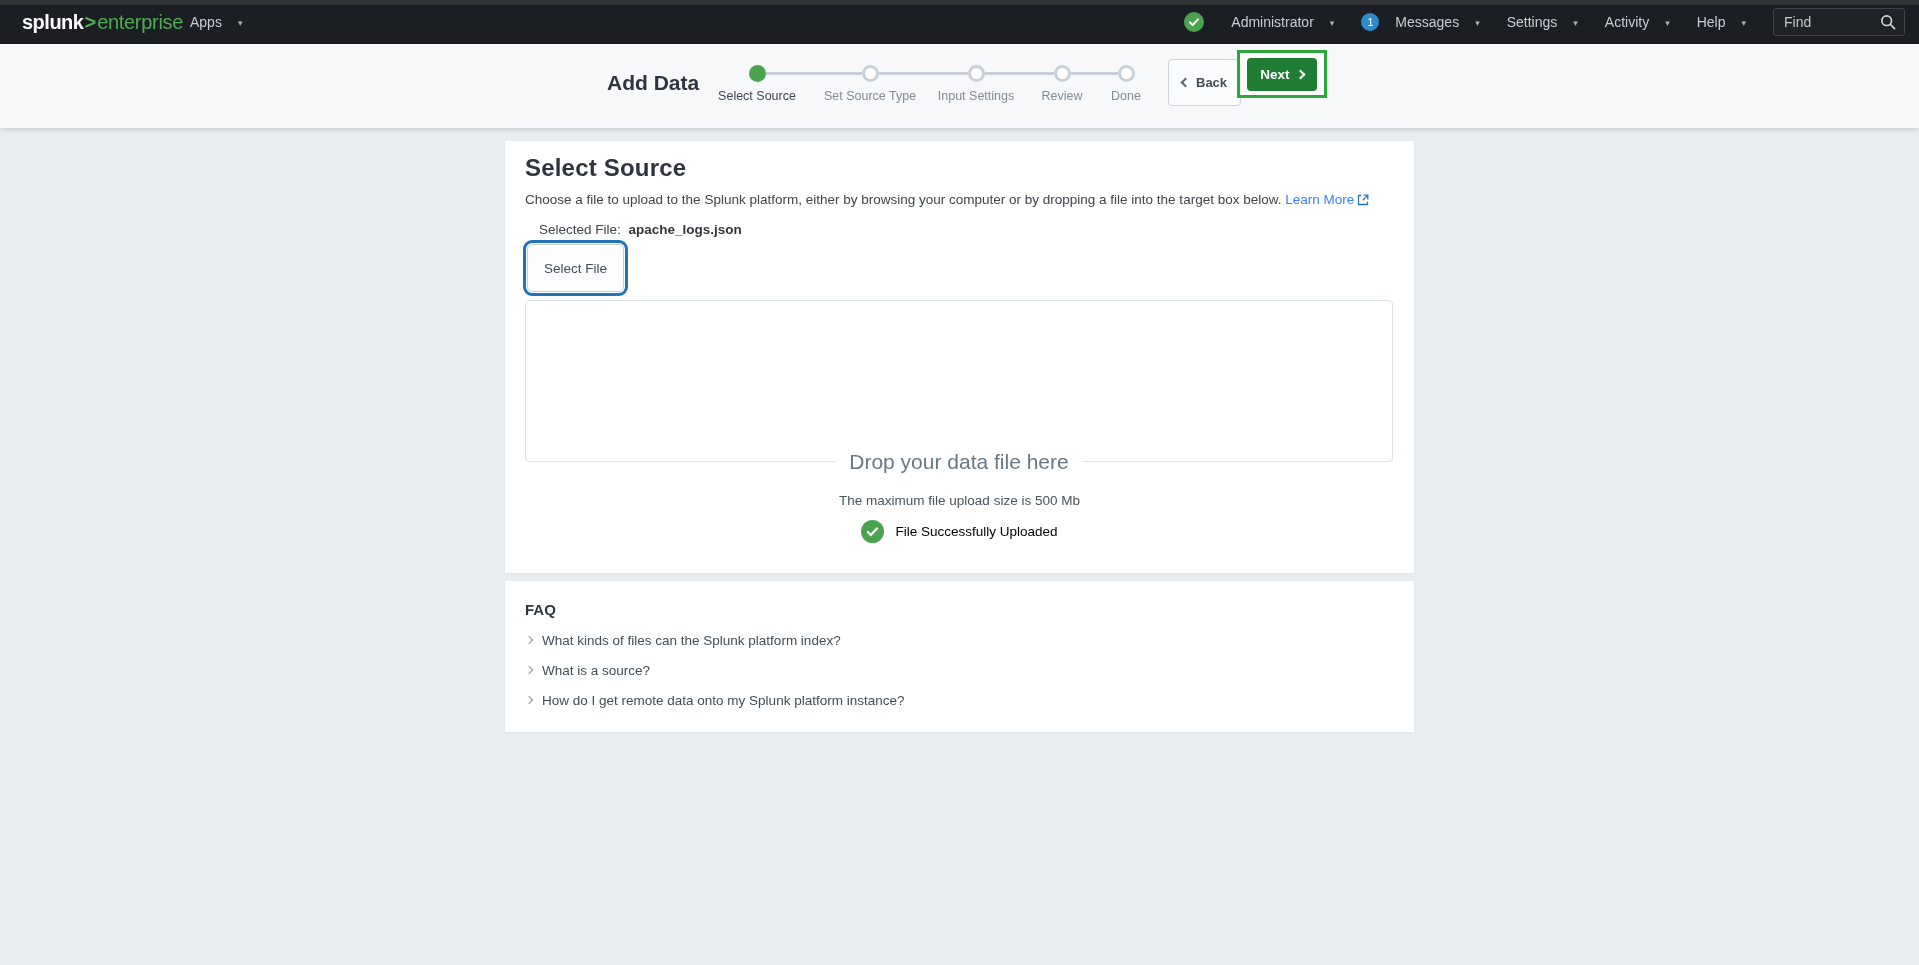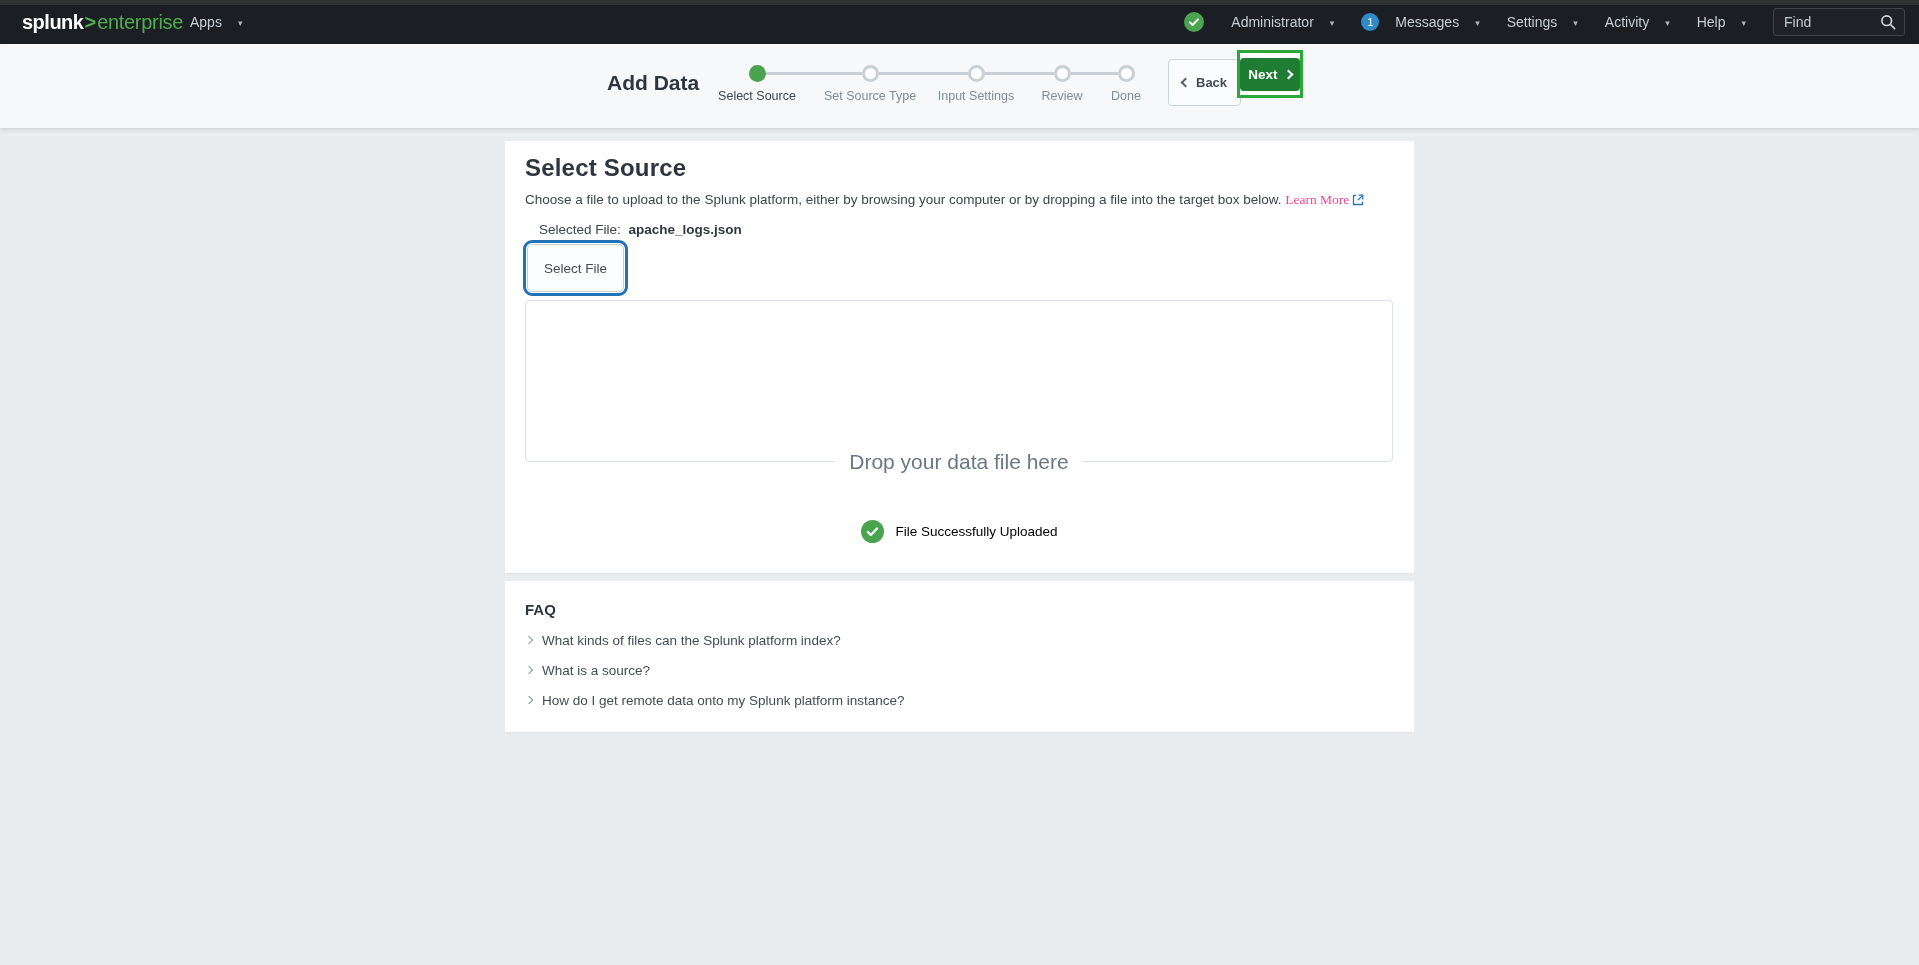--- a/index.html
+++ b/index.html
@@ -59,21 +59,21 @@
     font-size:12.5px; white-space:nowrap; color:#828c94;
   }
   .step-label.current { color:#3f464e; }
   .btn-back {
     position:absolute; left:1168px; top:15px; height:47px; padding:0 13px;
     background:#fbfcfd; border:1px solid #ccd3d9; border-radius:4px;
     font-size:13px; color:#434b53; display:flex; align-items:center; gap:7px; cursor:pointer;
     font-family:"Liberation Sans", sans-serif; font-weight:bold;
   }
   .next-frame {
-    position:absolute; left:1237px; top:6px; width:66px; height:48px;
+    position:absolute; left:1237px; top:6px; width:90px; height:48px;
     border:3px solid #2ca83b; background:#ffffff;
     display:flex; align-items:center; justify-content:center;
   }
   .btn-next {
     width:70px; height:33px; background:#1e7c33; border:none; border-radius:4px;
     color:#ffffff; font-size:13.5px; font-weight:bold; cursor:pointer;
     display:flex; align-items:center; justify-content:center; gap:7px;
     font-family:"Liberation Sans", sans-serif;
   }
 
@@ -84,21 +84,21 @@
   .chev.white { border-color:#ffffff; }
   .chev.faq { width:6px; height:6px; border-width:1.5px; border-color:#8b97a3; margin-right:10px; position:relative; top:-1px; }
 
   
   .card { position:absolute; left:505px; width:909px; background:#ffffff; box-shadow:0 1px 2px rgba(0,0,0,0.04); }
   .card1 { top:141px; height:432px; }
   .card2 { top:581px; height:151px; }
 
   .page-h1 { position:absolute; left:20px; top:13px; font-size:24px; font-weight:bold; color:#2f3540; letter-spacing:0.2px; }
   .desc { position:absolute; left:20px; top:51px; font-size:13.5px; color:#3c444d; }
-  .learn-more { color:#ec4899; text-decoration:none; cursor:pointer;font-family:Liberation Serif, serif; }
+  .learn-more { color:#3b82f6; text-decoration:none; cursor:pointer; }
   .ext-icon { position:relative; top:2px; margin-left:3px; }
 
   .selected-line { position:absolute; left:34px; top:81px; font-size:13.5px; color:#3c444d; }
   .selected-line .fname { font-weight:bold; margin-left:4px; color:#31373e; }
 
   .btn-selectfile {
     position:absolute; left:22px; top:103px; height:48px; padding:0 16px;
     background:#fcfdfe; border:1px solid #c6cdd4; border-radius:5px;
     font-size:13.5px; color:#434b53; cursor:pointer;
     outline:3px solid #2272b8; outline-offset:1px;
@@ -240,20 +240,21 @@
     <span>Selected File:</span>
     <span class="fname">apache_logs.json</span>
   </div>
 
   <button class="btn-selectfile">Select File</button>
 
   <div class="dropzone">
     <div class="dropzone-label">Drop your data file here</div>
   </div>
 
+  <div class="maxsize">The maximum file upload size is 500 Mb</div>
 
   <div class="success-row">
     <svg width="23" height="23" viewBox="0 0 23 23">
       <circle cx="11.5" cy="11.5" r="11.5" fill="#4aa44f"></circle>
       <path d="M6.8 12l3 3 6.2-6.5" stroke="#ffffff" stroke-width="2.3" fill="none" stroke-linecap="round" stroke-linejoin="round"></path>
     </svg>
     <span class="txt">File Successfully Uploaded</span>
   </div>
 </div>
 

